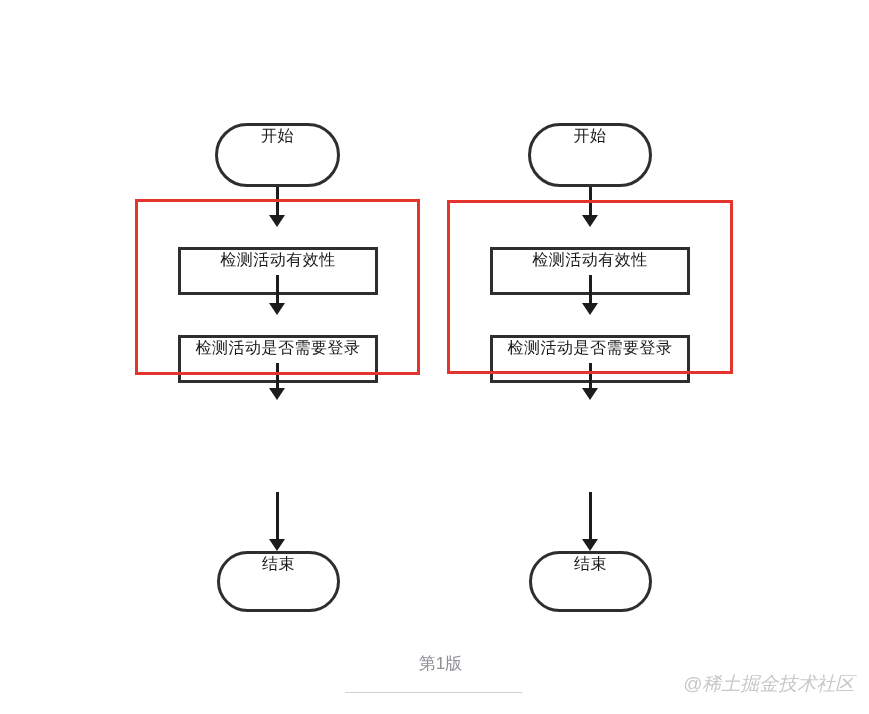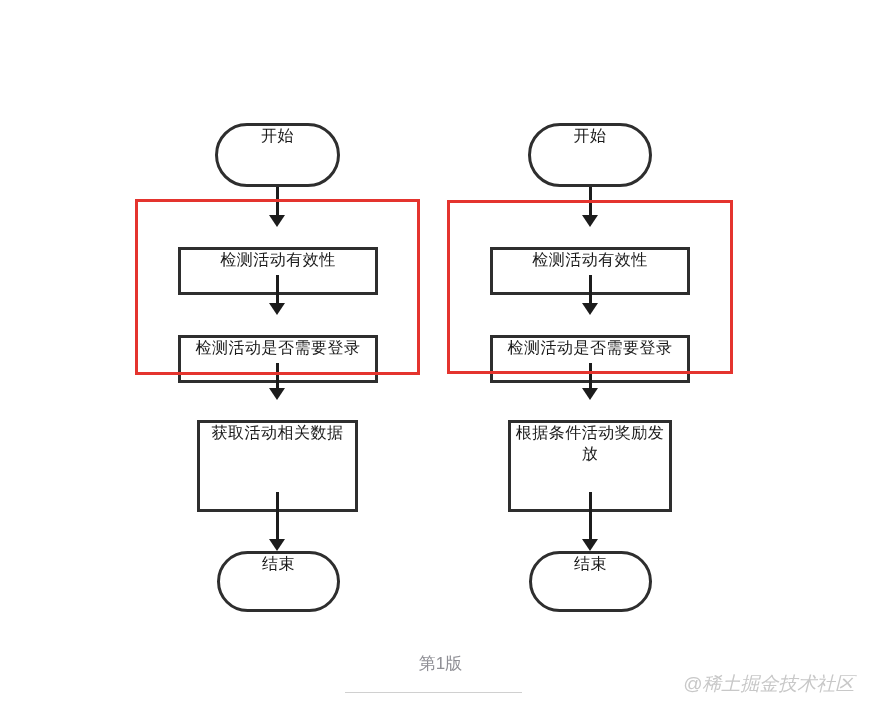--- a/index.html
+++ b/index.html
@@ -117,23 +117,20 @@
     </div>
 
   <div class="node process" style="left:178px; top:315px; width:200px; height:48px;">
     <span>检测活动是否需要登录</span>
   </div>
   <div class="arrow" style="left:269px; top:363px; height:37px;">
       <i class="shaft"></i>
       <i class="head"></i>
     </div>
 
-  <div class="node process" style="left:197px; top:400px; width:161px; height:92px;">
-    <span>获取活动相关数据</span>
-  </div>
   <div class="arrow" style="left:269px; top:492px; height:59px;">
       <i class="shaft"></i>
       <i class="head"></i>
     </div>
 
   <div class="node terminal" style="left:217px; top:551px; width:123px; height:61px;">
     <span>结束</span>
   </div>
 
   <div class="node terminal" style="left:528px; top:123px; width:124px; height:64px;">
@@ -153,23 +150,20 @@
     </div>
 
   <div class="node process" style="left:490px; top:315px; width:200px; height:48px;">
     <span>检测活动是否需要登录</span>
   </div>
   <div class="arrow" style="left:582px; top:363px; height:37px;">
       <i class="shaft"></i>
       <i class="head"></i>
     </div>
 
-  <div class="node process" style="left:508px; top:400px; width:164px; height:92px;">
-    <span>根据条件活动奖励发放</span>
-  </div>
   <div class="arrow" style="left:582px; top:492px; height:59px;">
       <i class="shaft"></i>
       <i class="head"></i>
     </div>
 
   <div class="node terminal" style="left:529px; top:551px; width:123px; height:61px;">
     <span>结束</span>
   </div>
 
   <div class="highlight-rect" style="left:135px; top:199px; width:285px; height:176px;"></div>

